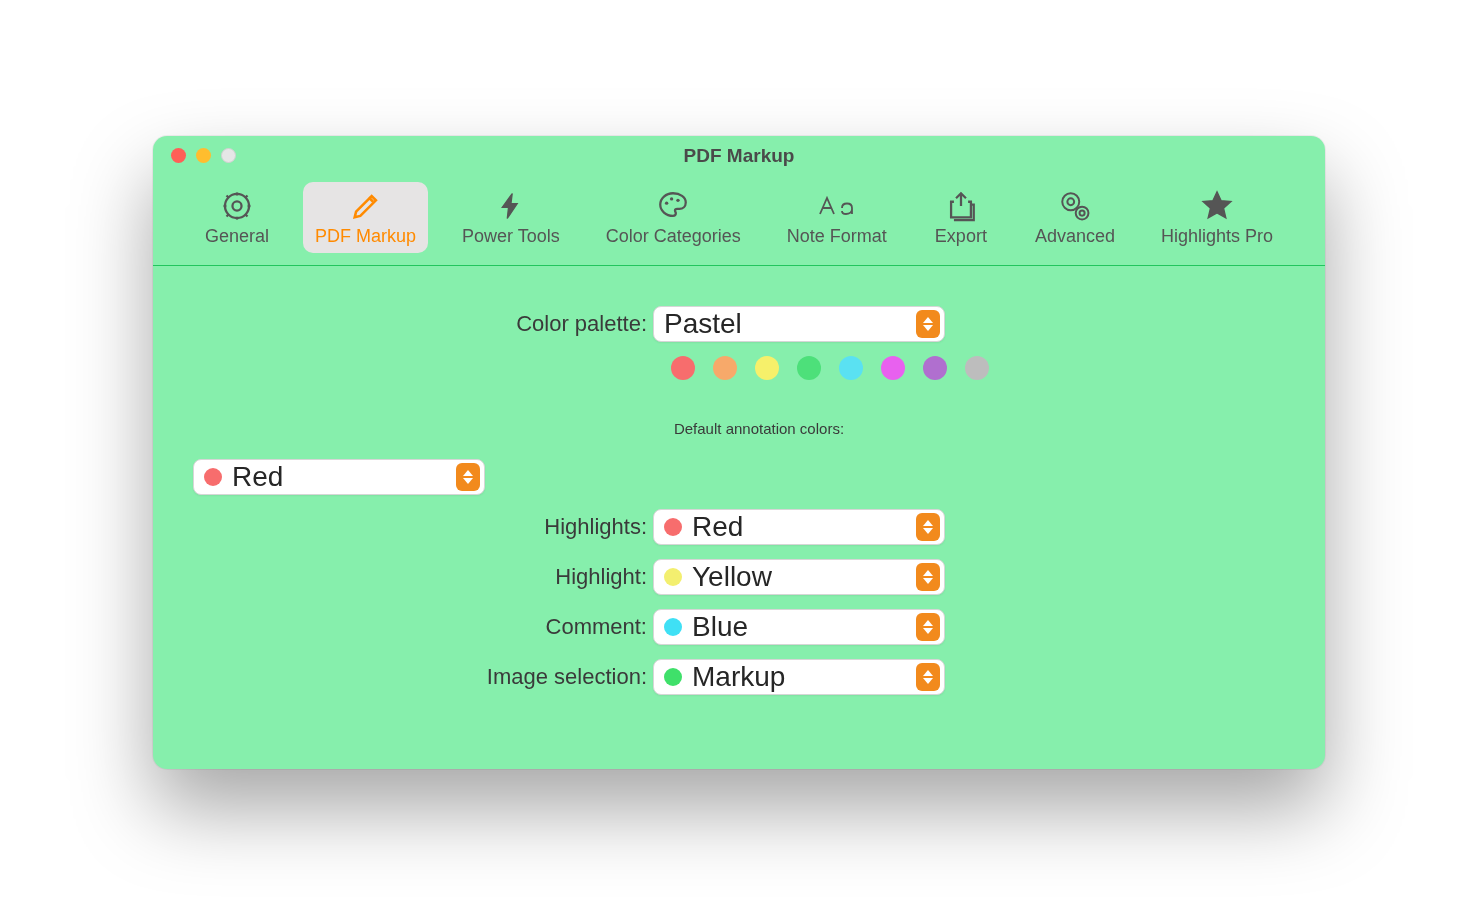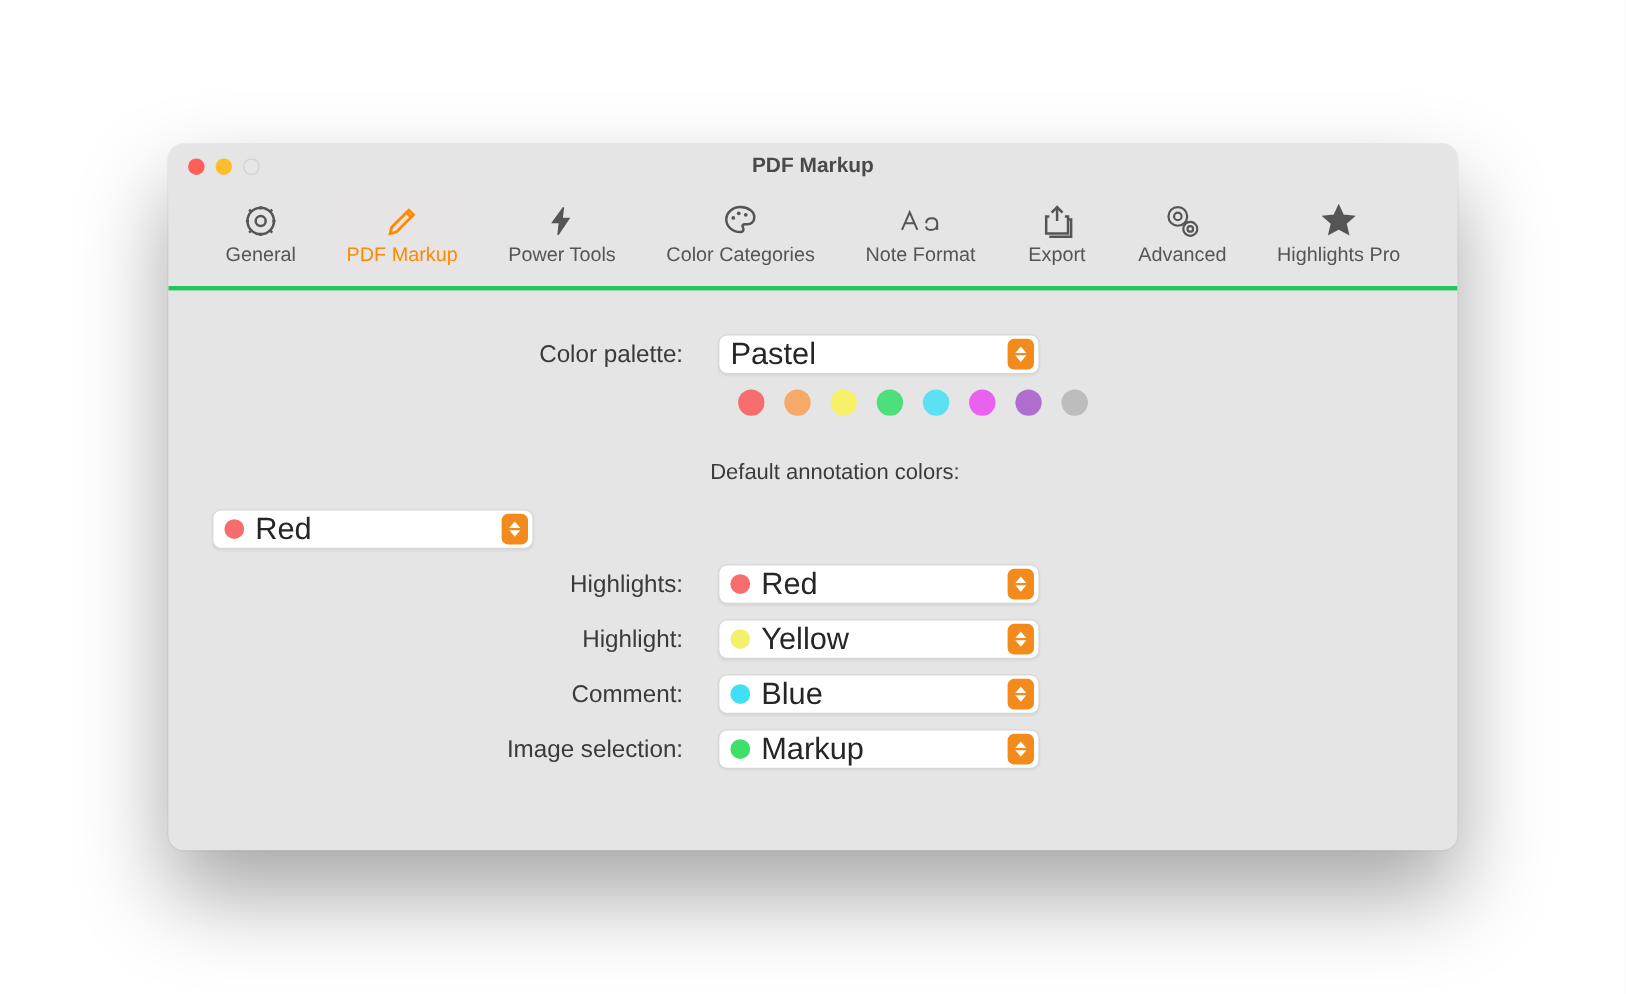--- a/index.html
+++ b/index.html
@@ -7,21 +7,21 @@
     background: #ffffff;
     font-family: -apple-system, BlinkMacSystemFont, "Segoe UI", Helvetica, Arial, sans-serif;
     width: 1478px;
     height: 904px;
     display: flex;
     align-items: center;
     justify-content: center;
   }
   .window {
     width: 1172px;
-    background: #e5e5e5;
+    background: #86efac;
     border-radius: 14px;
     box-shadow: 0 40px 80px rgba(0,0,0,0.35), 0 0 0 1px rgba(0,0,0,0.05);
     overflow: hidden;
   }
   .titlebar {
     height: 40px;
     display: flex;
     align-items: center;
     position: relative;
   }
@@ -43,21 +43,21 @@
     font-weight: 700;
     font-size: 19px;
     color: #4a4a4a;
     pointer-events: none;
   }
   .toolbar {
     display: flex;
     justify-content: center;
     gap: 22px;
     padding: 6px 12px 12px 12px;
-    border-bottom: 4px solid #22c55e;
+    border-bottom: 1px solid #22c55e;
   }
   .tool {
     display: flex;
     flex-direction: column;
     align-items: center;
     justify-content: flex-end;
     padding: 6px 12px 6px 12px;
     border-radius: 10px;
     min-width: 80px;
     cursor: default;
@@ -76,21 +76,21 @@
   .row {
     display: flex;
     align-items: center;
     margin-bottom: 14px;
   }
   .row .lbl {
     width: 460px;
     text-align: right;
     font-size: 22px;
     color: #3a3a3a;
-    padding-right: 32px;
+    padding-right: 6px;
   }
   .select {
     width: 292px;
     height: 36px;
     background: #ffffff;
     border: 1px solid #d6d6d6;
     border-radius: 8px;
     box-shadow: 0 1px 2px rgba(0,0,0,0.06);
     display: flex;
     align-items: center;
@@ -128,21 +128,21 @@
   .select .stepper::before { border-bottom: 6px solid #fff; }
   .select .stepper::after  { border-top: 6px solid #fff; }
   .swatches-row {
     display:flex; gap: 18px; padding-left: 478px; margin-top: 6px; margin-bottom: 40px;
   }
   .swatches-row .sw {
     width: 24px; height: 24px; border-radius: 50%;
   }
   .section-heading {
     text-align: center;
-    font-size: 20px;
+    font-size: 15px;
     color: #3a3a3a;
     margin: 18px 0 22px 0;
     padding-left: 40px;
   }
 </style>
 </head>
 <body>
 
 <div class="window">
 

